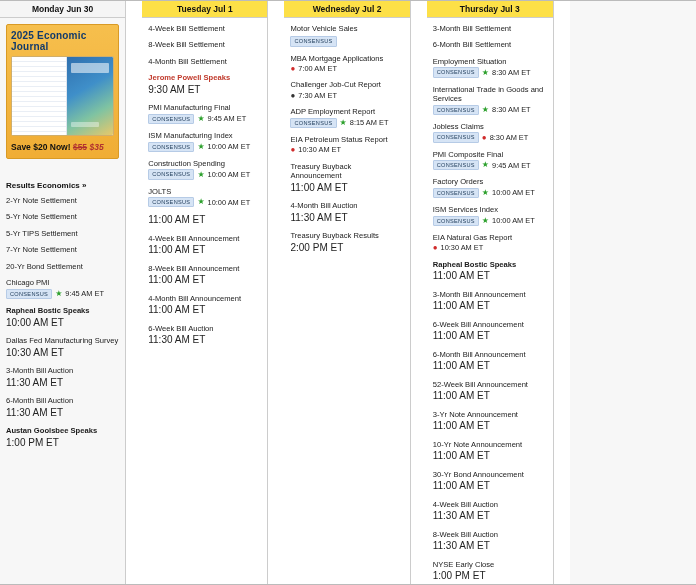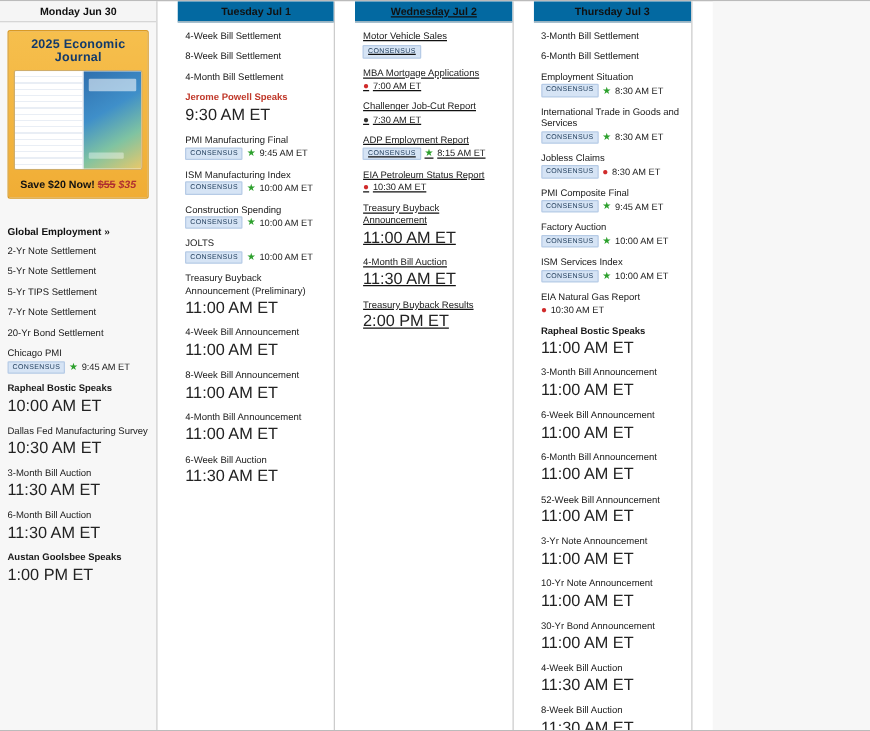--- a/index.html
+++ b/index.html
@@ -21,50 +21,50 @@
   }
   .daycol{
     box-sizing:border-box;
     border-right:1px solid #cccccc;
     position:relative;
     overflow:hidden;
   }
   .daycol:last-child{border-right:none;}
   .col-0{width:139px;}
   .col-1{width:139px;}
-  .col-2{width:139px;text-decoration:underline;}
+  .col-2{width:139px;}
   .col-3{width:140px;}
   .col-4{width:139px;}
   .dayhead{
     text-align:center;
     font-size:8.5px;
     font-weight:bold;
     padding:3px 0 3px;
     color:#111;
     border-bottom:1px solid #cccccc;
-    background:#0369a1;
+    background:#fde047;
     letter-spacing:0px;
   }
   .col-0 .dayhead, .col-4 .dayhead{background:#f5f5f5;}
   .daybody{
     padding:6px 6px 4px 6px;
     box-sizing:border-box;
   }
   .col-0 .daybody{background:#f7f7f7;height:100%;}
   .col-4 .daybody{background:#f7f7f7;height:100%;}
 
   .event{margin-bottom:7px;line-height:1.25;}
   .ev-title{
     font-size:7.6px;
     color:#1a1a1a;
   }
   .ev-title.bold{font-weight:bold;}
   .ev-title.red{color:#c0392b;font-weight:bold;}
   .ev-time{
-    font-size:13px;
+    font-size:10px;
     color:#222;
     margin-top:1px;
   }
   .ev-row{display:flex;align-items:center;gap:3px;margin-top:1px;flex-wrap:wrap;}
   .cons-badge{
     display:inline-block;
     background:#d6e4f5;
     border:1px solid #b6cbe6;
     color:#24405e;
     font-size:5.6px;
@@ -91,21 +91,21 @@
   }
   .inline-time{font-size:7.4px;color:#222;}
 
   
   .promo{
     background:#f5b942;
     background:linear-gradient(#f6bf4d,#f0ad35);
     border:1px solid #d99a25;
     border-radius:2px;
     padding:5px 4px 6px;
-    text-align:center;
+    text-align:left;
     margin-bottom:22px;
   }
   .promo-title{
     font-size:10px;
     font-weight:bold;
     color:#123a6b;
     letter-spacing:.2px;
     margin-bottom:4px;
   }
   .promo-art{
@@ -172,21 +172,21 @@
           <div class="sheet"></div>
           <div class="book"></div>
         </div>
         <div class="promo-sub">
           <span>Save $20 Now!</span>
           <span class="strike">$55</span>
           <span class="newprice">$35</span>
         </div>
       </div>
 
-      <div class="section-head">Global Employment »</div>
+      <div class="section-head">Results Economics »</div>
 
       <div class="event">
         <div class="ev-title">2-Yr Note Settlement</div>
       </div>
       <div class="event">
         <div class="ev-title">5-Yr Note Settlement</div>
       </div>
       <div class="event">
         <div class="ev-title">5-Yr TIPS Settlement</div>
       </div>
@@ -269,21 +269,20 @@
       </div>
       <div class="event">
         <div class="ev-title">JOLTS</div>
         <div class="ev-row">
           <span class="cons-badge">CONSENSUS</span>
           <span class="star">★</span>
           <span class="inline-time">10:00 AM ET</span>
         </div>
       </div>
       <div class="event">
-        <div class="ev-title">Treasury Buyback Announcement (Preliminary)</div>
         <div class="ev-time">11:00 AM ET</div>
       </div>
       <div class="event">
         <div class="ev-title">4-Week Bill Announcement</div>
         <div class="ev-time">11:00 AM ET</div>
       </div>
       <div class="event">
         <div class="ev-title">8-Week Bill Announcement</div>
         <div class="ev-time">11:00 AM ET</div>
       </div>
@@ -386,21 +385,21 @@
       </div>
       <div class="event">
         <div class="ev-title">PMI Composite Final</div>
         <div class="ev-row">
           <span class="cons-badge">CONSENSUS</span>
           <span class="star">★</span>
           <span class="inline-time">9:45 AM ET</span>
         </div>
       </div>
       <div class="event">
-        <div class="ev-title">Factory Auction</div>
+        <div class="ev-title">Factory Orders</div>
         <div class="ev-row">
           <span class="cons-badge">CONSENSUS</span>
           <span class="star">★</span>
           <span class="inline-time">10:00 AM ET</span>
         </div>
       </div>
       <div class="event">
         <div class="ev-title">ISM Services Index</div>
         <div class="ev-row">
           <span class="cons-badge">CONSENSUS</span>

